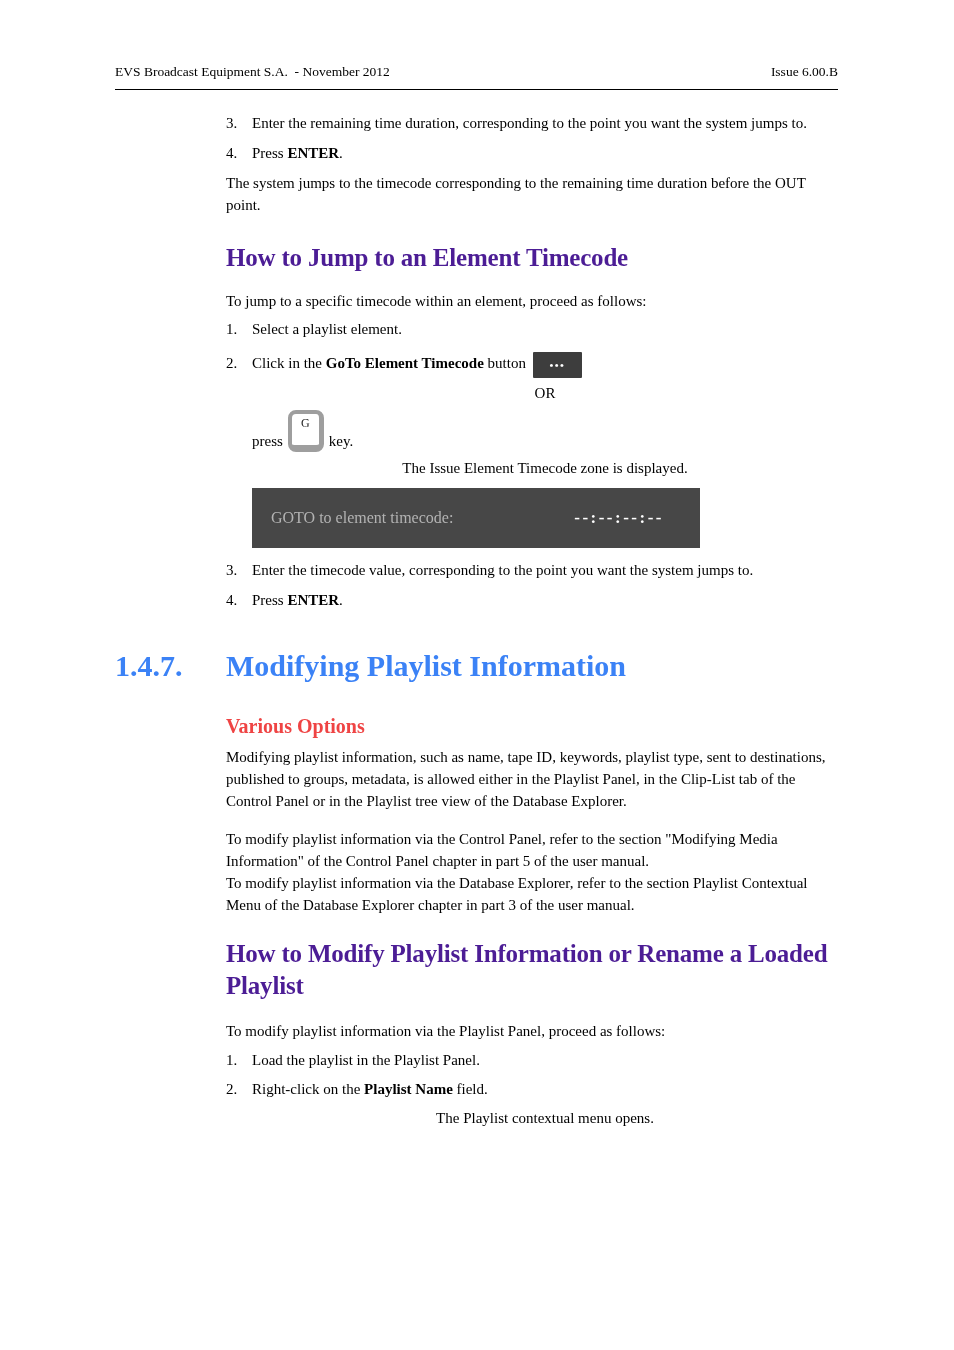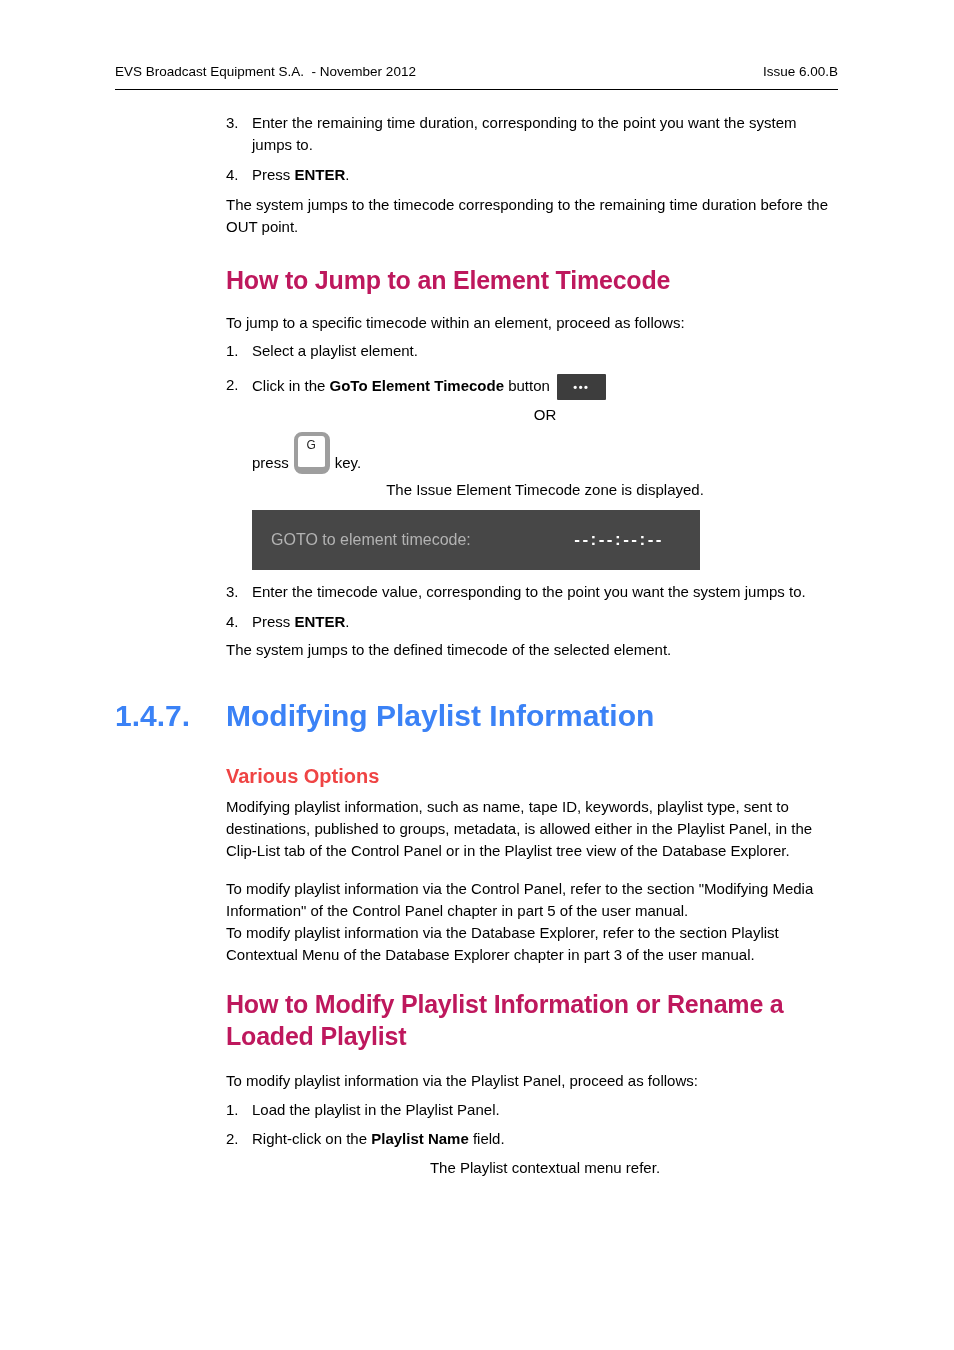--- a/index.html
+++ b/index.html
@@ -1,18 +1,18 @@
 <!DOCTYPE html>
 <html><head>
 <meta charset="utf-8">
 <style>
   html,body { margin:0; padding:0; background:#ffffff; }
   .page {
     position:relative; width:954px; height:1208px; background:#ffffff;
-    font-family:Liberation Sans, sans-serif; color:#000; overflow:hidden;
+    font-family:Liberation Serif, serif; color:#000; overflow:hidden;
   }
   .ws-pre { white-space:pre; }
 
   
   .hdr {
     position:absolute; top:63px; left:115px; width:723px;
     display:flex; justify-content:space-between;
     font-size:13.5px; line-height:17px;
     border-bottom:1.5px solid #000; padding-bottom:9px;
   }
@@ -26,21 +26,21 @@
   
   .content { position:absolute; top:108px; left:115px; width:723px; font-size:15px; line-height:22px; }
   .ind2 { margin-left:137px;text-align:center; }
   p { margin:0 0 0 111px; width:612px; }
   .li { display:flex; }
   .li-num  { flex:0 0 26px; margin-left:111px; }
   .li-text { flex:1; max-width:586px; }
 
   .h-sub {
     margin-left:111px; width:612px;
-    font-size:25px; line-height:32px; font-weight:bold; color:#be185d;
+    font-size:25px; line-height:32px; font-weight:bold; color:#4c1d95;
     letter-spacing:-0.2px;
   }
   .h-section { display:flex; font-size:30px; line-height:33px; font-weight:bold; color:#3b82f6;align-items:flex-end; }
   .h-section-num { flex:0 0 111px; }
   .h-minor { margin-left:111px; font-size:20px; line-height:25px; font-weight:bold; color:#ef4444; }
 
   
   .dots-btn {
     display:inline-flex; align-items:center; justify-content:center;
     width:49px; height:26px; background:#3d3d3d; margin-left:7px;
@@ -123,21 +123,20 @@
     </div>
 
     <div class="li" style="margin-top:11px">
       <span class="li-num">3.</span>
       <span class="li-text">Enter the timecode value, corresponding to the point you want the system jumps to.</span>
     </div>
     <div class="li" style="margin-top:8px">
       <span class="li-num">4.</span>
       <span class="li-text"><span>Press </span><b>ENTER</b><span>.</span></span>
     </div>
-    <p style="margin-top:6px">The system jumps to the defined timecode of the selected element.</p>
 
     <div class="h-section" style="margin-top:38px">
       <span class="h-section-num">1.4.7.</span>
       <span>Modifying Playlist Information</span>
     </div>
 
     <div class="h-minor" style="margin-top:32px">Various Options</div>
 
     <p style="margin-top:7px">Modifying playlist information, such as name, tape ID, keywords, playlist type, sent to destinations, published to groups, metadata, is allowed either in the Playlist Panel, in the Clip-List tab of the Control Panel or in the Playlist tree view of the Database Explorer.</p>
     <p style="margin-top:16px">To modify playlist information via the Control Panel, refer to the section "Modifying Media Information" of the Control Panel chapter in part 5 of the user manual.</p>
@@ -147,21 +146,21 @@
     <p style="margin-top:18px">To modify playlist information via the Playlist Panel, proceed as follows:</p>
 
     <div class="li" style="margin-top:7px">
       <span class="li-num">1.</span>
       <span class="li-text">Load the playlist in the Playlist Panel.</span>
     </div>
     <div class="li" style="margin-top:7px">
       <span class="li-num">2.</span>
       <span class="li-text"><span>Right-click on the </span><b>Playlist Name</b><span> field.</span></span>
     </div>
-    <div class="ind2" style="margin-top:7px">The Playlist contextual menu refer.</div>
+    <div class="ind2" style="margin-top:7px">The Playlist contextual menu opens.</div>
 
   </div>
 
   <div class="ftr">
     <span>46</span>
     <span>1. Playlist Panel</span>
   </div>
 
 </div>
 

